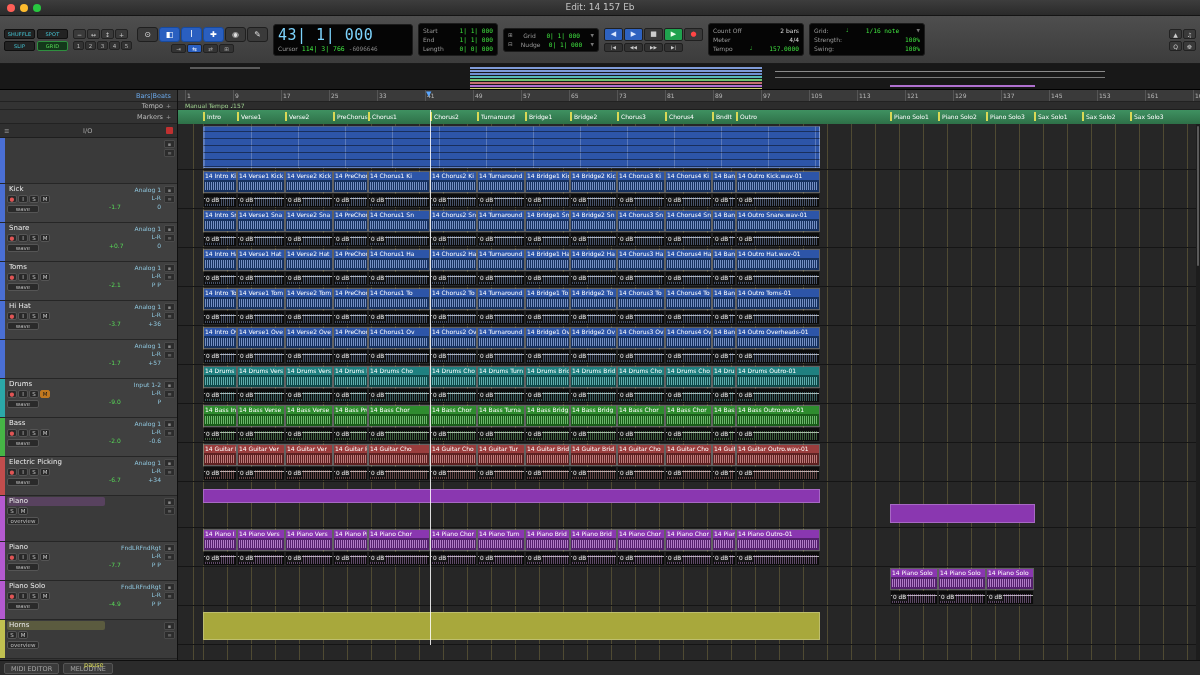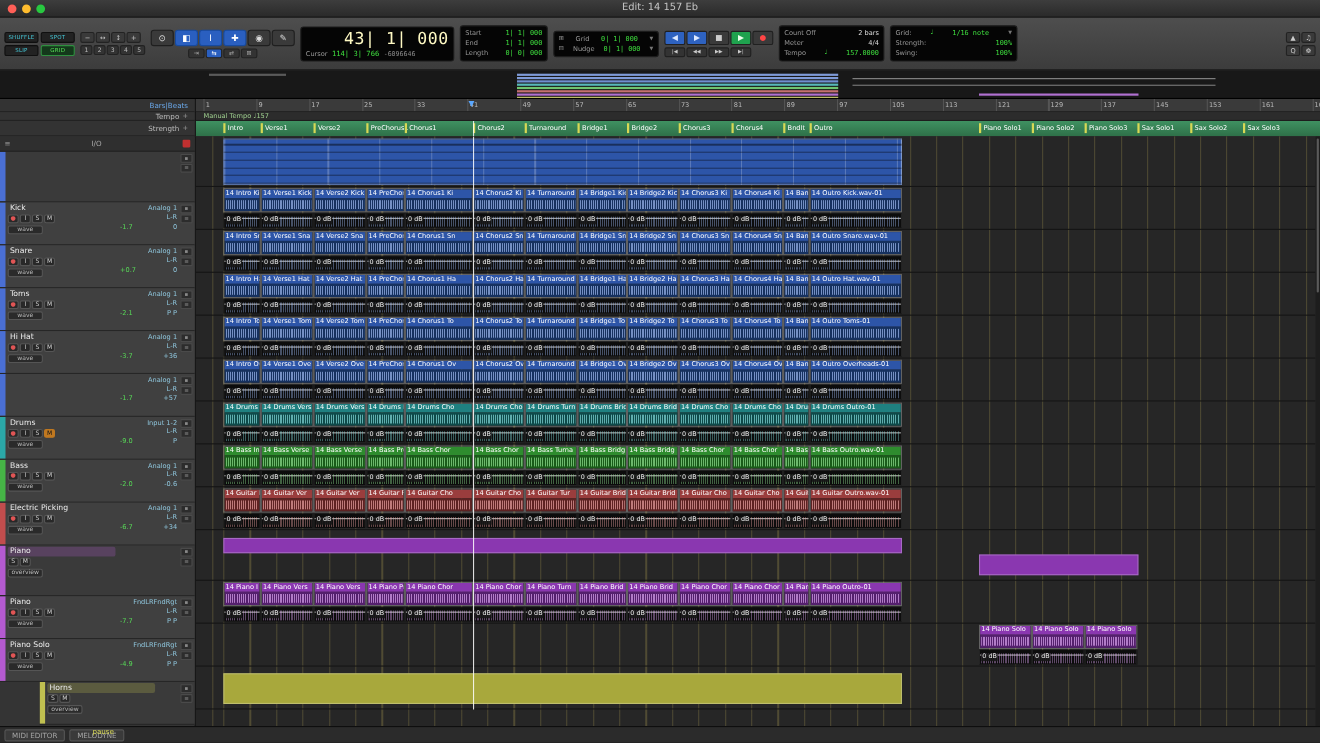--- a/index.html
+++ b/index.html
@@ -20,21 +20,21 @@
   .zoomwrap,.toolswrap{flex-direction:column;gap:2px;justify-content:center;}
   .zrow{display:flex;gap:1px;}
   .zbtn{width:13px;height:10px;background:#3a3a3a;border:1px solid #222;border-radius:2px;color:#ccc;font-size:6px;line-height:9px;text-align:center;}
   .preset-btn{width:11px;height:9px;background:#333;border:1px solid #222;border-radius:2px;color:#bbb;font-size:5.5px;line-height:8px;text-align:center;}
   .trow1,.trow2{display:flex;gap:1px;justify-content:center;}
   .toolbtn{width:21px;height:15px;background:#3a3a3a;border:1px solid #1f1f1f;border-radius:3px;color:#ddd;font-size:8px;line-height:13px;text-align:center;}
   .toolbtn.smart{background:#2a5fc0;color:#fff;border-color:#174a9e;}
   .togglebtn{width:15px;height:9px;background:#333;border:1px solid #222;border-radius:2px;color:#aaa;font-size:5.5px;line-height:8px;text-align:center;}
   .togglebtn.on{background:#2a5fc0;color:#fff;}
   .panel{background:#050505;border:1px solid #1c1c1c;border-radius:3px;padding:2px 4px;flex-direction:column;justify-content:center;}
-  .main-counter{font-family:"DejaVu Sans Mono",monospace;font-size:15px;color:#fef9c3;text-align:right;line-height:17px;letter-spacing:.5px;min-width:130px;}
+  .main-counter{font-family:"DejaVu Sans Mono",monospace;font-size:15px;color:#7dd3fc;line-height:17px;letter-spacing:.5px;min-width:130px;}
   .csub{display:flex;gap:4px;font-size:6px;margin-top:1px;align-items:baseline;}
   .clab{color:#999;}
   .cval{color:#3fe03f;font-family:"DejaVu Sans Mono",monospace;font-size:6.5px;}
   .cext{color:#8a8a8a;font-family:"DejaVu Sans Mono",monospace;}
   .srow{display:flex;justify-content:space-between;align-items:center;gap:4px;font-size:6px;line-height:9px;}
   .slab{color:#999;}
   .sval{color:#3fe03f;font-family:"DejaVu Sans Mono",monospace;font-size:6.2px;}
   .wval{color:#dedede;}
   .gicon{color:#999;font-size:5.5px;}
   .gicon.grn{color:#3fe03f;}
@@ -277,21 +277,21 @@
   <div class="rulerbar">
     <div class="ruler-labels">
         <div class="rl-row" style="height: 12px;">
           <span class="rl-text blue">Bars|Beats</span>
         </div>
         <div class="rl-row" style="height: 8px;">
           <span class="rl-text">Tempo</span>
           <span class="rl-plus">+</span>
         </div>
         <div class="rl-row" style="height: 14px;">
-          <span class="rl-text">Strength</span>
+          <span class="rl-text">Markers</span>
           <span class="rl-plus">+</span>
         </div>
       </div>
     <div class="ruler-timeline">
       <div class="bars-ruler">
           <span class="bar-num" style="left: 7px;">1</span>
           <span class="bar-num" style="left: 55px;">9</span>
           <span class="bar-num" style="left: 103px;">17</span>
           <span class="bar-num" style="left: 151px;">25</span>
           <span class="bar-num" style="left: 199px;">33</span>
@@ -605,21 +605,21 @@
               <div class="tvrow">
                 <span class="tvol">-4.9</span>
                 <span class="tpan">P P</span>
               </div>
             </div>
             <div class="tmini">
               <div class="tmbtn">▪</div>
               <div class="tmbtn">≡</div>
             </div>
           </div>
-          <div class="trow group" style="height: 39px; margin-left: 36px;">
+          <div class="trow group" style="height: 39px;">
             <div class="tstrip" style="background: rgb(192, 192, 80);"></div>
             <div class="tinner">
               <div class="tname" style="background: rgba(192, 192, 80, 0.25);">Horns</div>
               <div class="tbtns">
                 <div class="tbtn">S</div>
                 <div class="tbtn">M</div>
               </div>
               <div class="tview">overview</div>
             </div>
             <div class="tmini">

